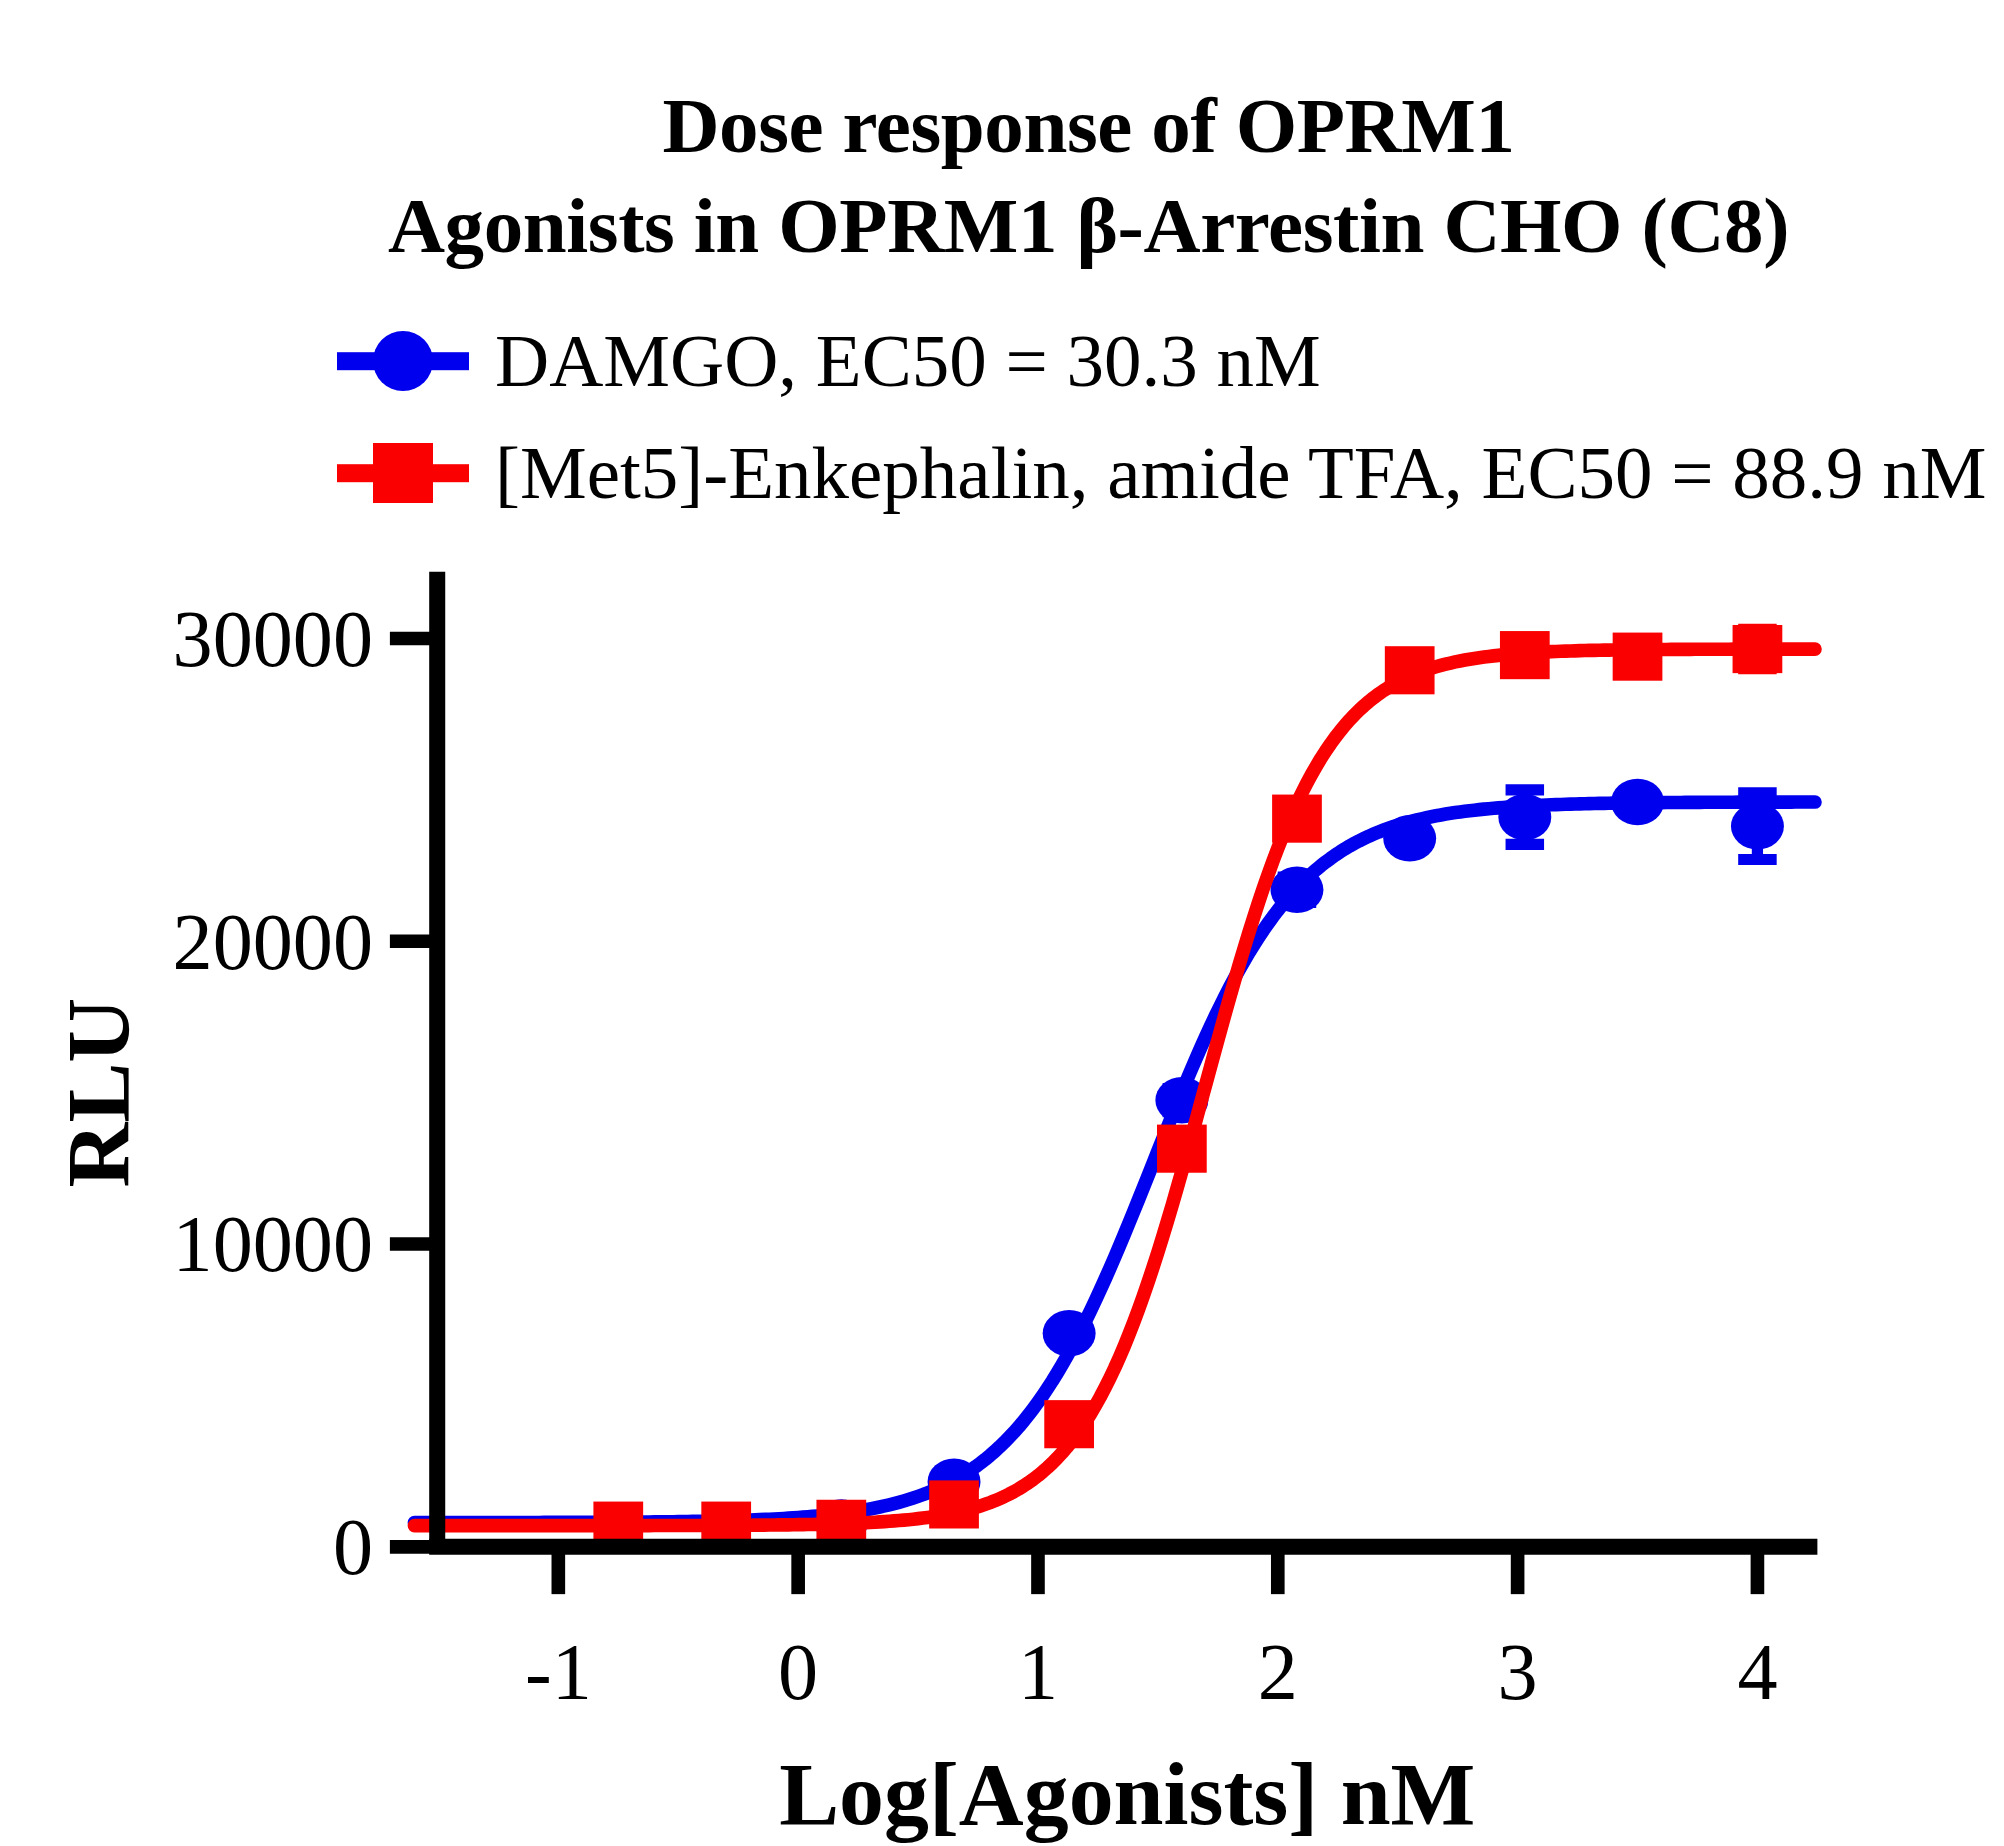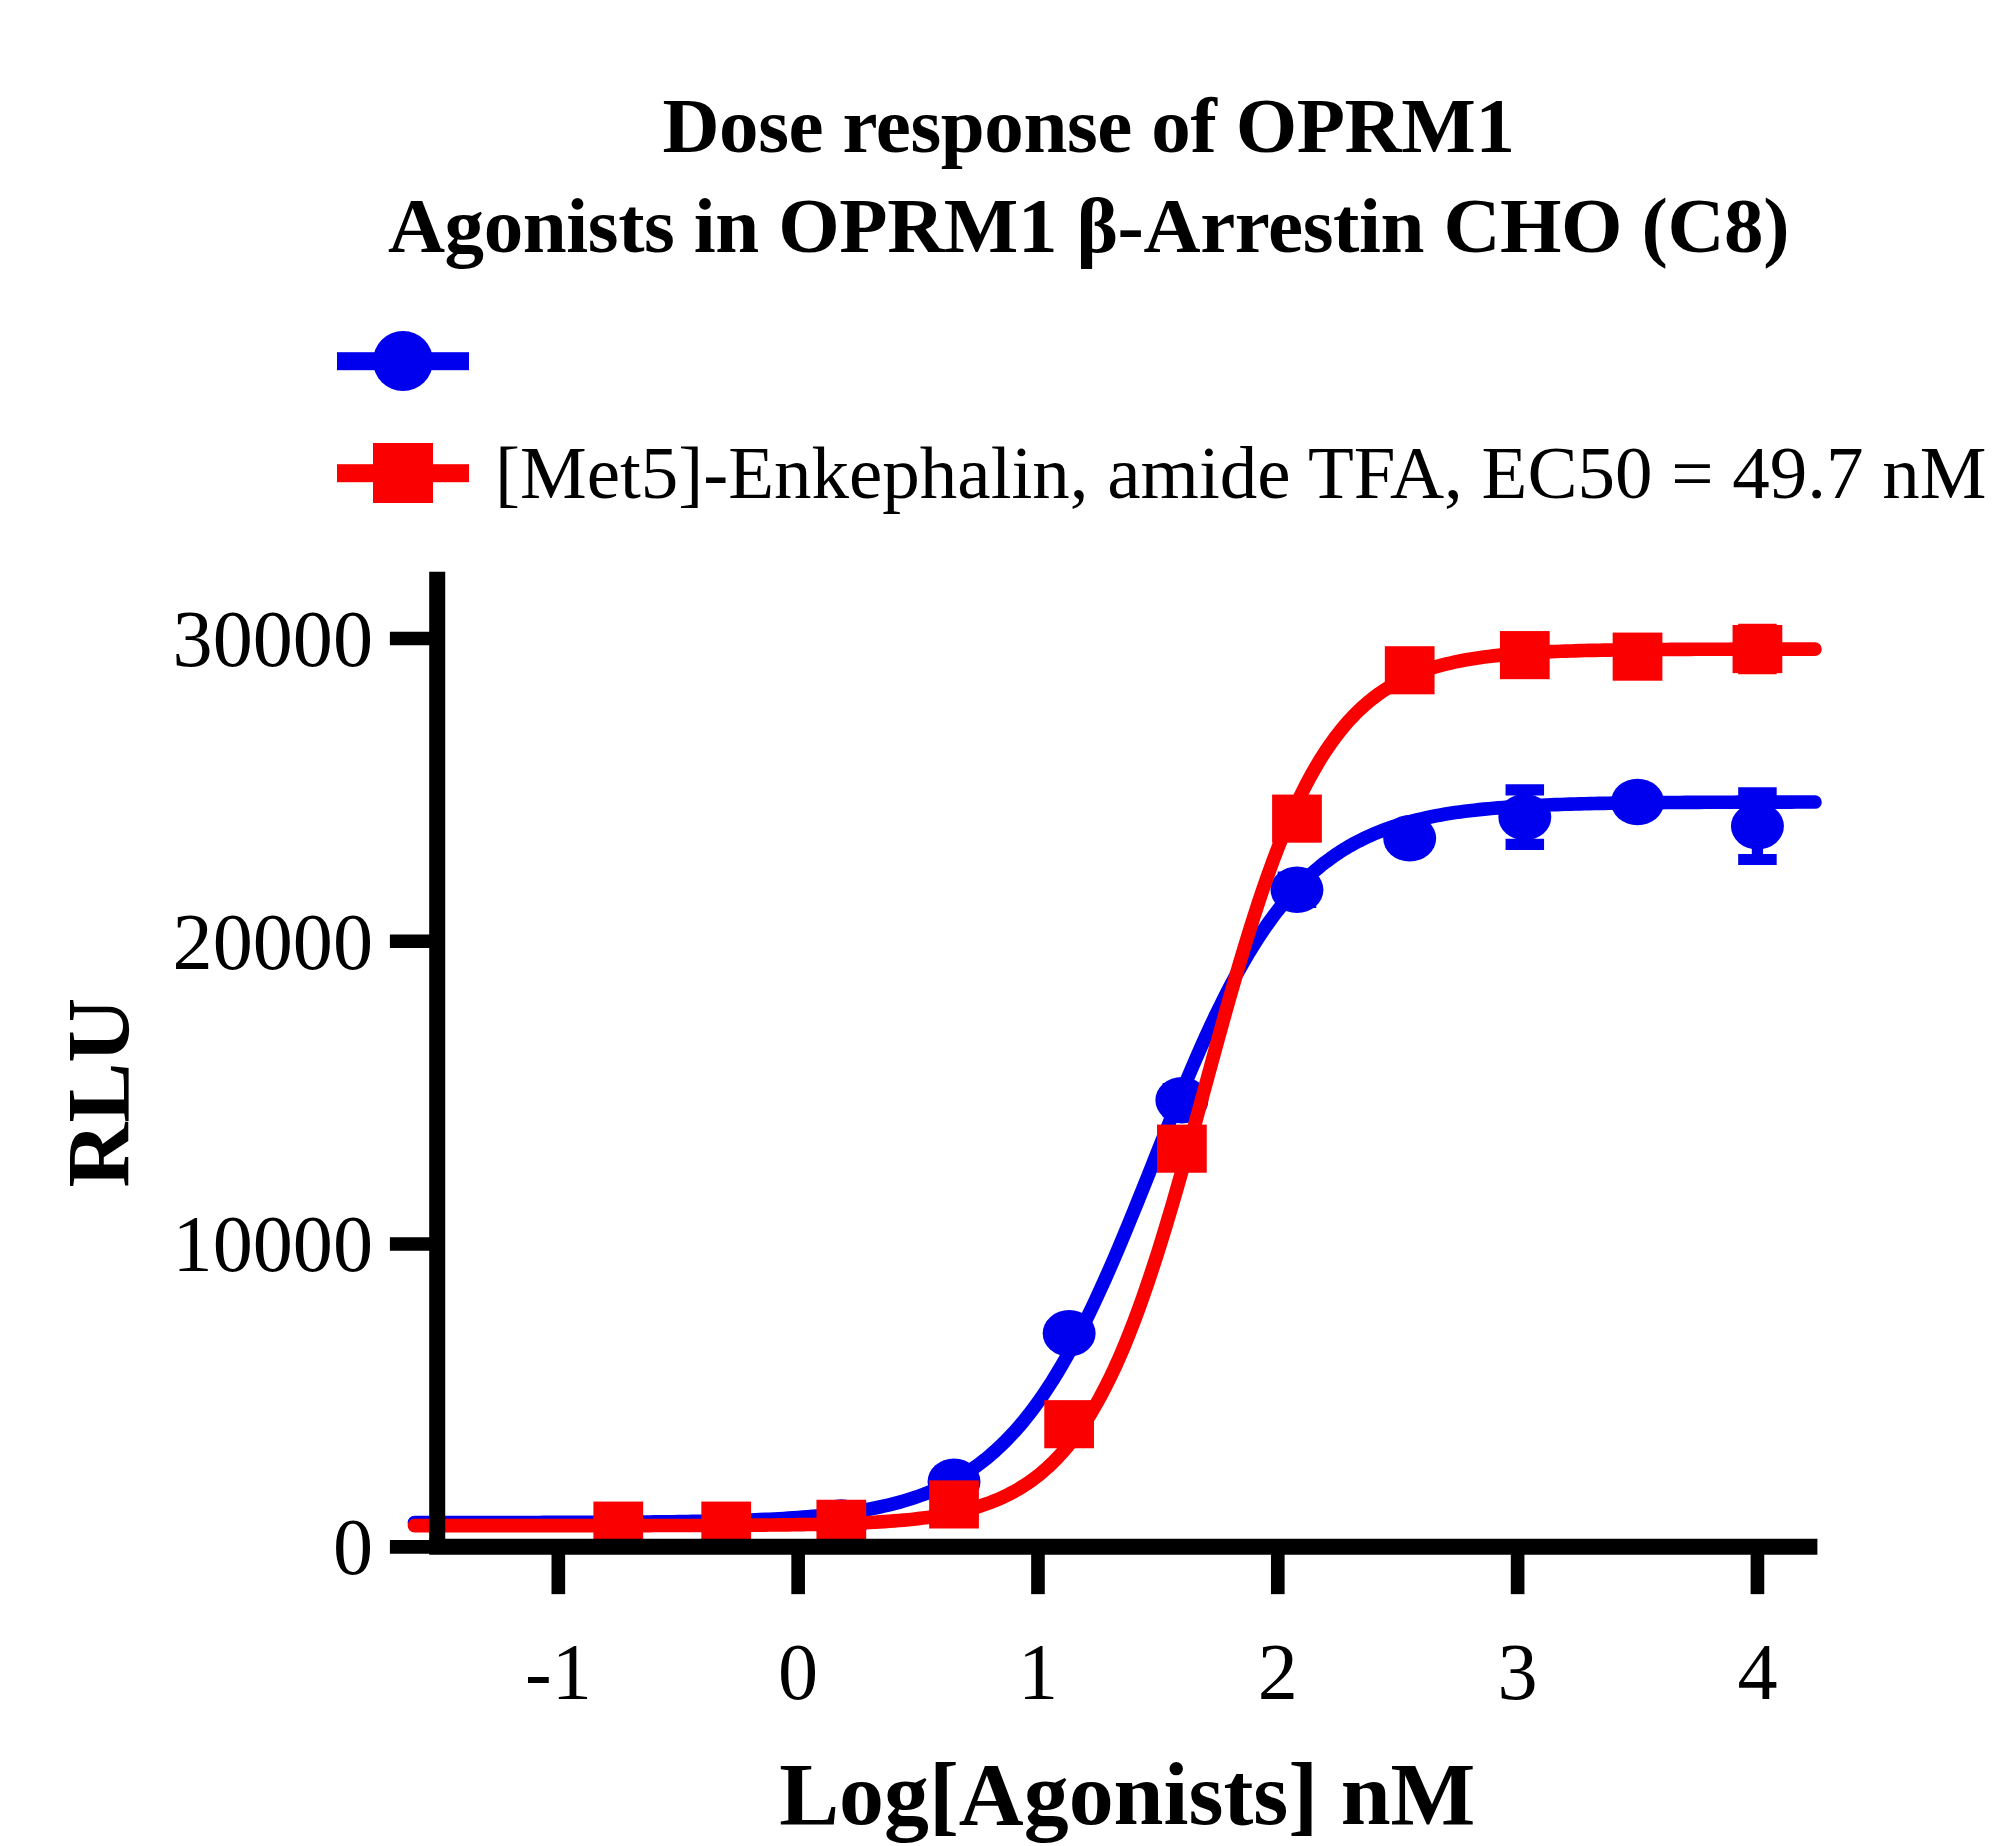--- a/index.html
+++ b/index.html
@@ -117,27 +117,28 @@
     <div class="title-line">Dose response of OPRM1</div>
     <div class="title-line">Agonists in OPRM1 β-Arrestin CHO (C8)</div>
   </div>
 
   <div id="legend">
     <div class="legend-row">
       <span class="legend-key">
         <span class="legend-bar" id="lg0-bar" style="background: rgb(0, 0, 238);"></span>
         <span class="legend-circle" id="lg0-mk" style="background: rgb(0, 0, 238);"></span>
       </span>
+      <span class="legend-text">DAMGO, EC50 = 30.3 nM</span>
     </div>
     <div class="legend-row">
       <span class="legend-key">
         <span class="legend-bar" id="lg1-bar" style="background: rgb(250, 0, 0);"></span>
         <span class="legend-square" id="lg1-mk" style="background: rgb(250, 0, 0);"></span>
       </span>
-      <span class="legend-text">[Met5]-Enkephalin, amide TFA, EC50 = 49.7 nM</span>
+      <span class="legend-text">[Met5]-Enkephalin, amide TFA, EC50 = 88.9 nM</span>
     </div>
   </div>
 
   <div id="plot-area">
     <svg id="plot-svg" width="2177" height="1313" viewBox="0 0 5428 3274">
       <g id="series-layer">
           <polyline points="1033.2,2467.5 1045.2,2467.5 1057.1,2467.5 1069.1,2467.5 1081.0,2467.5 1093.0,2467.5 1105.0,2467.5 1116.9,2467.5 1128.9,2467.5 1140.8,2467.5 1152.8,2467.5 1164.8,2467.5 1176.7,2467.5 1188.7,2467.5 1200.6,2467.4 1212.6,2467.4 1224.6,2467.4 1236.5,2467.4 1248.5,2467.4 1260.4,2467.4 1272.4,2467.4 1284.4,2467.4 1296.3,2467.3 1308.3,2467.3 1320.2,2467.3 1332.2,2467.3 1344.2,2467.3 1356.1,2467.2 1368.1,2467.2 1380.0,2467.2 1392.0,2467.1 1404.0,2467.1 1415.9,2467.1 1427.9,2467.0 1439.8,2467.0 1451.8,2467.0 1463.8,2466.9 1475.7,2466.9 1487.7,2466.8 1499.6,2466.8 1511.6,2466.7 1523.6,2466.7 1535.5,2466.6 1547.5,2466.5 1559.4,2466.4 1571.4,2466.4 1583.4,2466.3 1595.3,2466.2 1607.3,2466.1 1619.2,2466.0 1631.2,2465.9 1643.2,2465.8 1655.1,2465.6 1667.1,2465.5 1679.0,2465.4 1691.0,2465.2 1703.0,2465.0 1714.9,2464.9 1726.9,2464.7 1738.8,2464.5 1750.8,2464.2 1762.8,2464.0 1774.7,2463.8 1786.7,2463.5 1798.6,2463.2 1810.6,2462.9 1822.6,2462.6 1834.5,2462.3 1846.5,2461.9 1858.4,2461.5 1870.4,2461.1 1882.4,2460.6 1894.3,2460.1 1906.3,2459.6 1918.2,2459.1 1930.2,2458.5 1942.2,2457.9 1954.1,2457.2 1966.1,2456.5 1978.0,2455.7 1990.0,2454.9 2002.0,2454.0 2013.9,2453.1 2025.9,2452.1 2037.8,2451.1 2049.8,2449.9 2061.8,2448.7 2073.7,2447.4 2085.7,2446.1 2097.6,2444.6 2109.6,2443.0 2121.6,2441.4 2133.5,2439.6 2145.5,2437.7 2157.4,2435.6 2169.4,2433.5 2181.4,2431.2 2193.3,2428.7 2205.3,2426.1 2217.2,2423.3 2229.2,2420.3 2241.2,2417.1 2253.1,2413.7 2265.1,2410.1 2277.0,2406.3 2289.0,2402.2 2301.0,2397.9 2312.9,2393.3 2324.9,2388.4 2336.8,2383.2 2348.8,2377.6 2360.8,2371.7 2372.7,2365.5 2384.7,2358.9 2396.6,2351.9 2408.6,2344.4 2420.6,2336.5 2432.5,2328.2 2444.5,2319.3 2456.4,2310.0 2468.4,2300.1 2480.4,2289.7 2492.3,2278.7 2504.3,2267.1 2516.2,2254.9 2528.2,2242.1 2540.2,2228.6 2552.1,2214.4 2564.1,2199.5 2576.0,2183.9 2588.0,2167.6 2600.0,2150.6 2611.9,2132.7 2623.9,2114.2 2635.8,2094.8 2647.8,2074.7 2659.8,2053.8 2671.7,2032.2 2683.7,2009.8 2695.6,1986.6 2707.6,1962.7 2719.6,1938.1 2731.5,1912.9 2743.5,1886.9 2755.4,1860.4 2767.4,1833.3 2779.4,1805.6 2791.3,1777.4 2803.3,1748.8 2815.2,1719.9 2827.2,1690.6 2839.2,1661.0 2851.1,1631.2 2863.1,1601.3 2875.0,1571.3 2887.0,1541.3 2899.0,1511.4 2910.9,1481.6 2922.9,1452.0 2934.8,1422.6 2946.8,1393.6 2958.8,1365.0 2970.7,1336.7 2982.7,1309.0 2994.6,1281.8 3006.6,1255.2 3018.6,1229.1 3030.5,1203.8 3042.5,1179.1 3054.4,1155.1 3066.4,1131.8 3078.4,1109.3 3090.3,1087.6 3102.3,1066.6 3114.2,1046.3 3126.2,1026.9 3138.2,1008.2 3150.1,990.3 3162.1,973.1 3174.0,956.7 3186.0,941.0 3198.0,926.0 3209.9,911.7 3221.9,898.1 3233.8,885.2 3245.8,872.9 3257.8,861.2 3269.7,850.1 3281.7,839.6 3293.6,829.7 3305.6,820.3 3317.6,811.4 3329.5,803.0 3341.5,795.0 3353.4,787.5 3365.4,780.4 3377.4,773.7 3389.3,767.4 3401.3,761.5 3413.2,755.9 3425.2,750.7 3437.2,745.7 3449.1,741.1 3461.1,736.7 3473.0,732.6 3485.0,728.7 3497.0,725.1 3508.9,721.6 3520.9,718.4 3532.8,715.4 3544.8,712.6 3556.8,710.0 3568.7,707.5 3580.7,705.2 3592.6,703.0 3604.6,700.9 3616.6,699.0 3628.5,697.2 3640.5,695.5 3652.4,693.9 3664.4,692.4 3676.4,691.1 3688.3,689.8 3700.3,688.5 3712.2,687.4 3724.2,686.3 3736.2,685.3 3748.1,684.4 3760.1,683.5 3772.0,682.7 3784.0,681.9 3796.0,681.2 3807.9,680.5 3819.9,679.9 3831.8,679.3 3843.8,678.7 3855.8,678.2 3867.7,677.7 3879.7,677.3 3891.6,676.9 3903.6,676.5 3915.6,676.1 3927.5,675.8 3939.5,675.4 3951.4,675.1 3963.4,674.8 3975.4,674.6 3987.3,674.3 3999.3,674.1 4011.2,673.9 4023.2,673.7 4035.2,673.5 4047.1,673.3 4059.1,673.1 4071.0,673.0 4083.0,672.8 4095.0,672.7 4106.9,672.6 4118.9,672.4 4130.8,672.3 4142.8,672.2 4154.8,672.1 4166.7,672.0 4178.7,671.9 4190.6,671.9 4202.6,671.8 4214.6,671.7 4226.5,671.7 4238.5,671.6 4250.4,671.5 4262.4,671.5 4274.4,671.4 4286.3,671.4 4298.3,671.3 4310.2,671.3 4322.2,671.3 4334.2,671.2 4346.1,671.2 4358.1,671.2 4370.0,671.1 4382.0,671.1 4394.0,671.1 4405.9,671.1 4417.9,671.0 4429.8,671.0 4441.8,671.0 4453.8,671.0 4465.7,671.0 4477.7,670.9 4489.6,670.9 4501.6,670.9 4513.6,670.9 4525.5,670.9" fill="none" stroke="#0000ee" stroke-width="34" stroke-linecap="round" stroke-linejoin="round"></polyline>
           <g>
             <line x1="2097.64" y1="2456.275" x2="2097.64" y2="2478.925" stroke="#0000ee" stroke-width="28"></line>
             <line x1="2049.64" y1="2456.275" x2="2145.64" y2="2456.275" stroke="#0000ee" stroke-width="28"></line>

